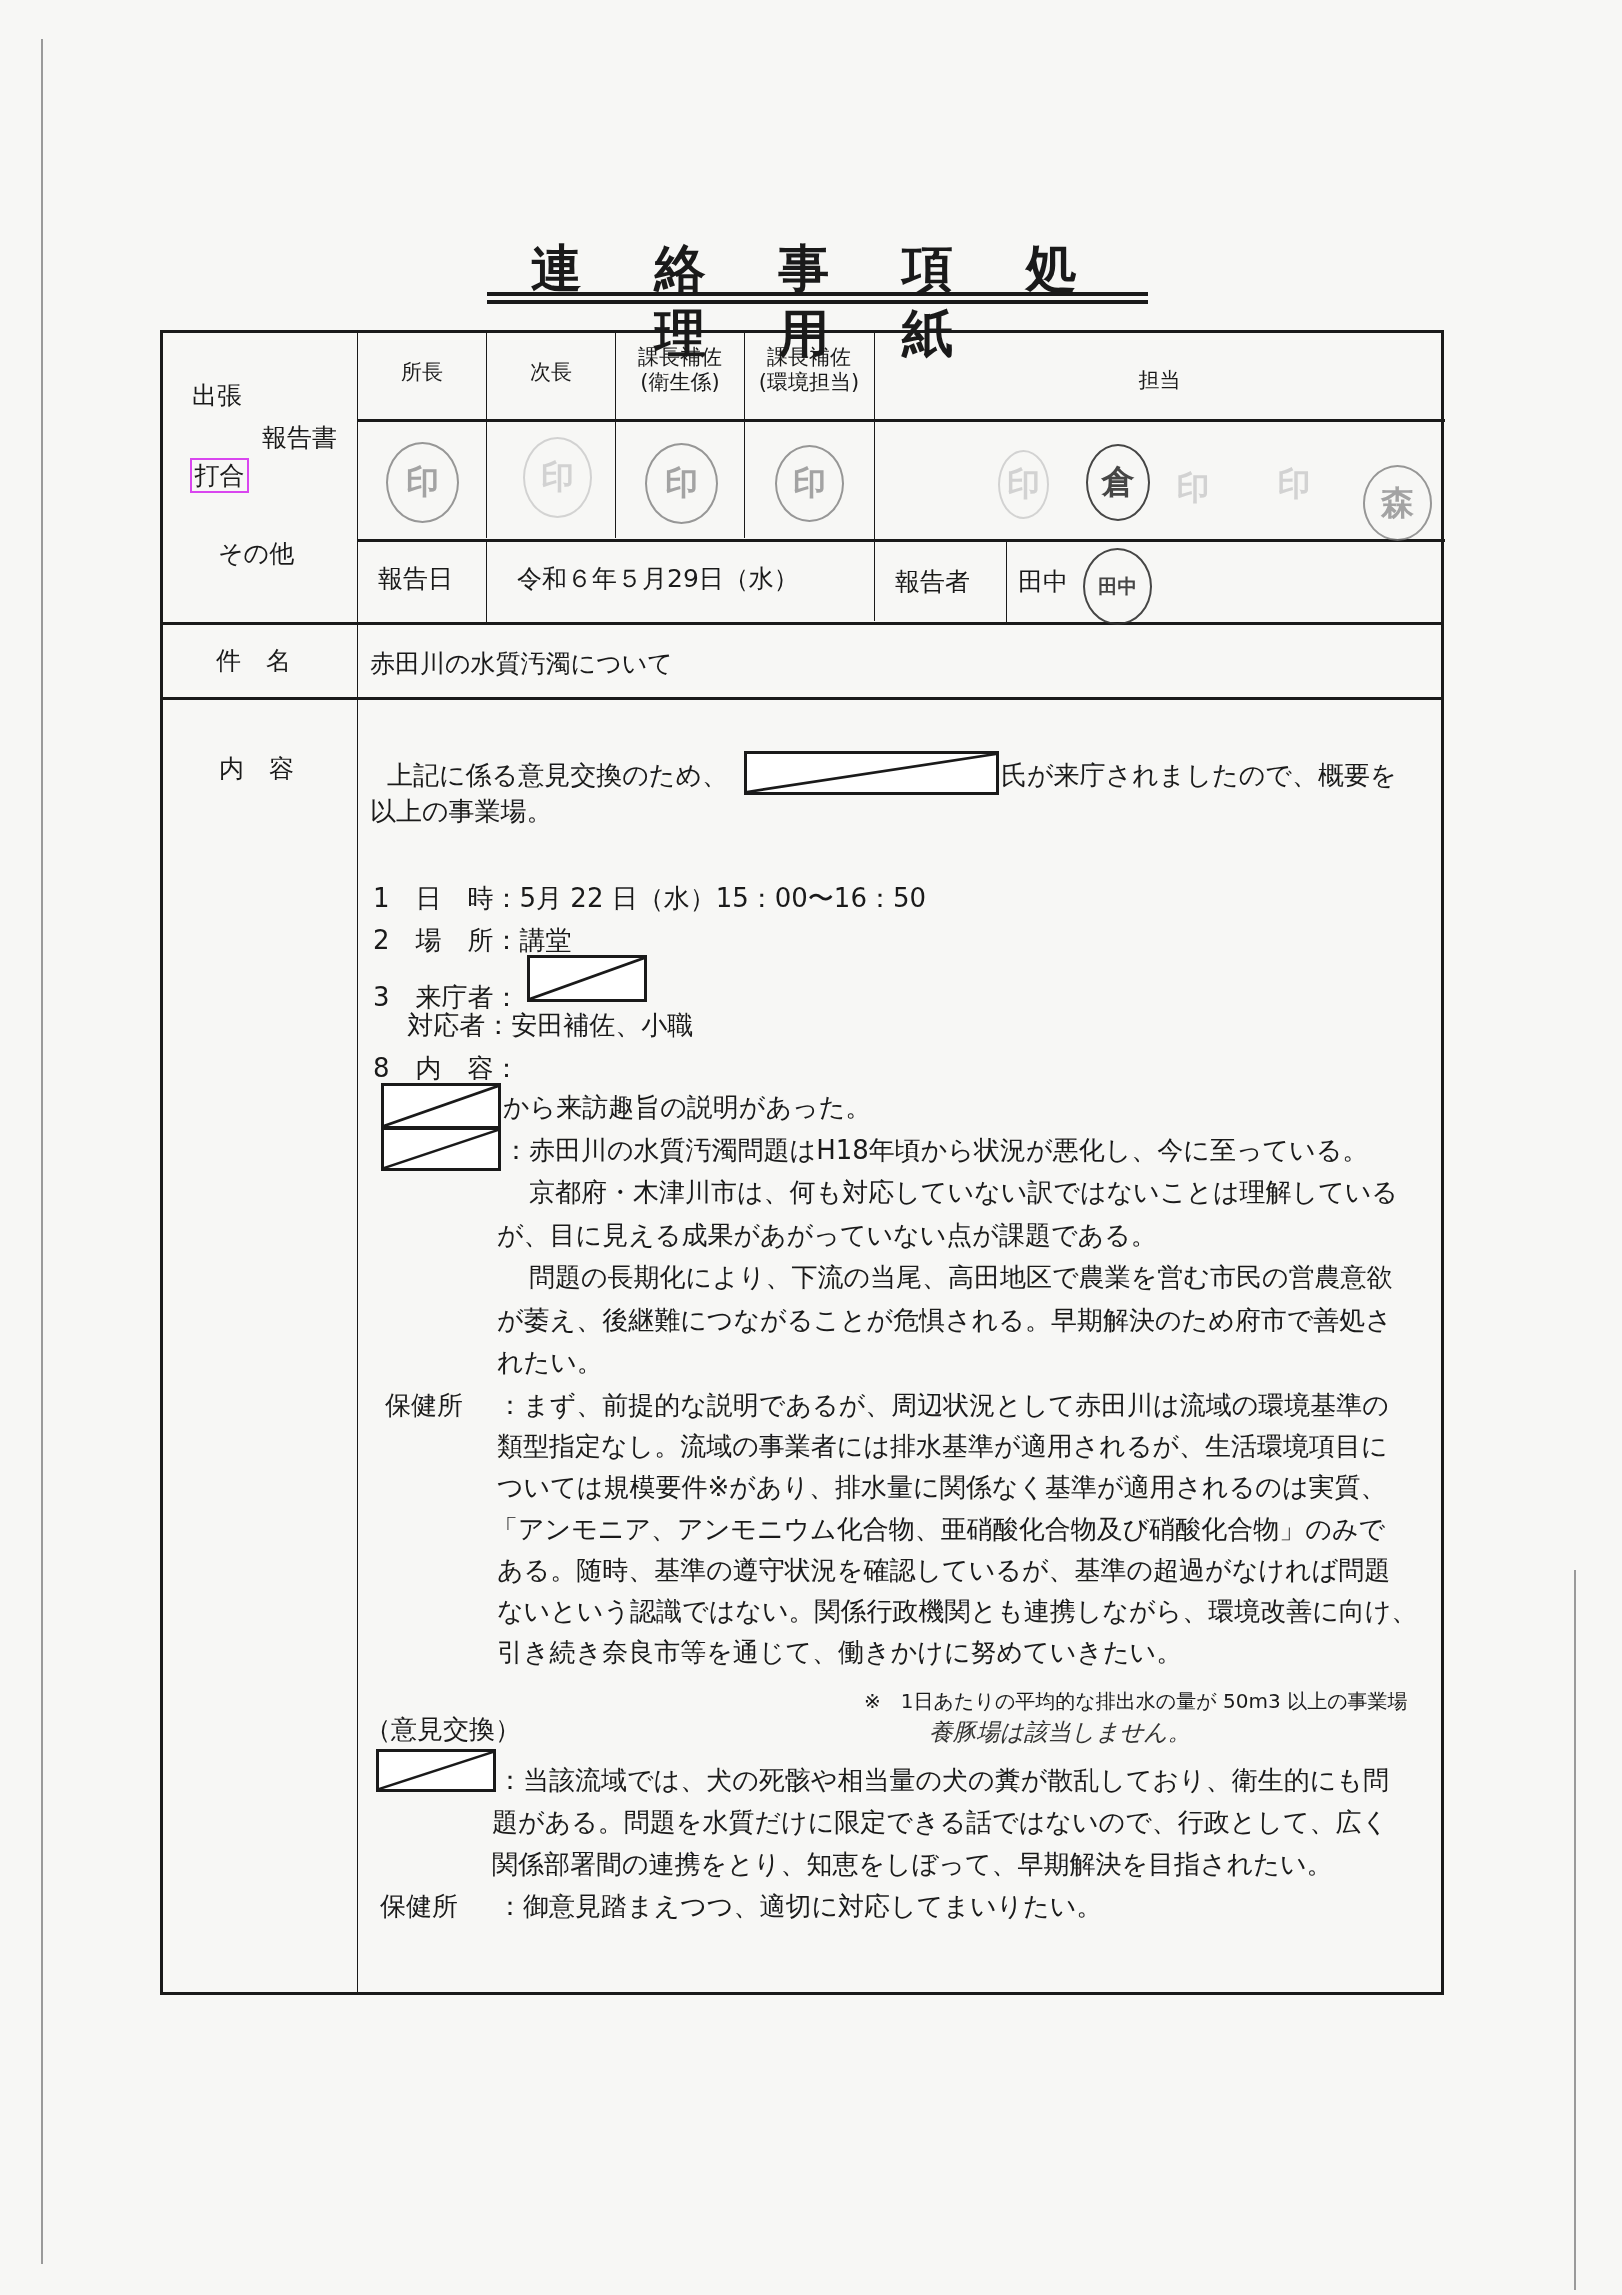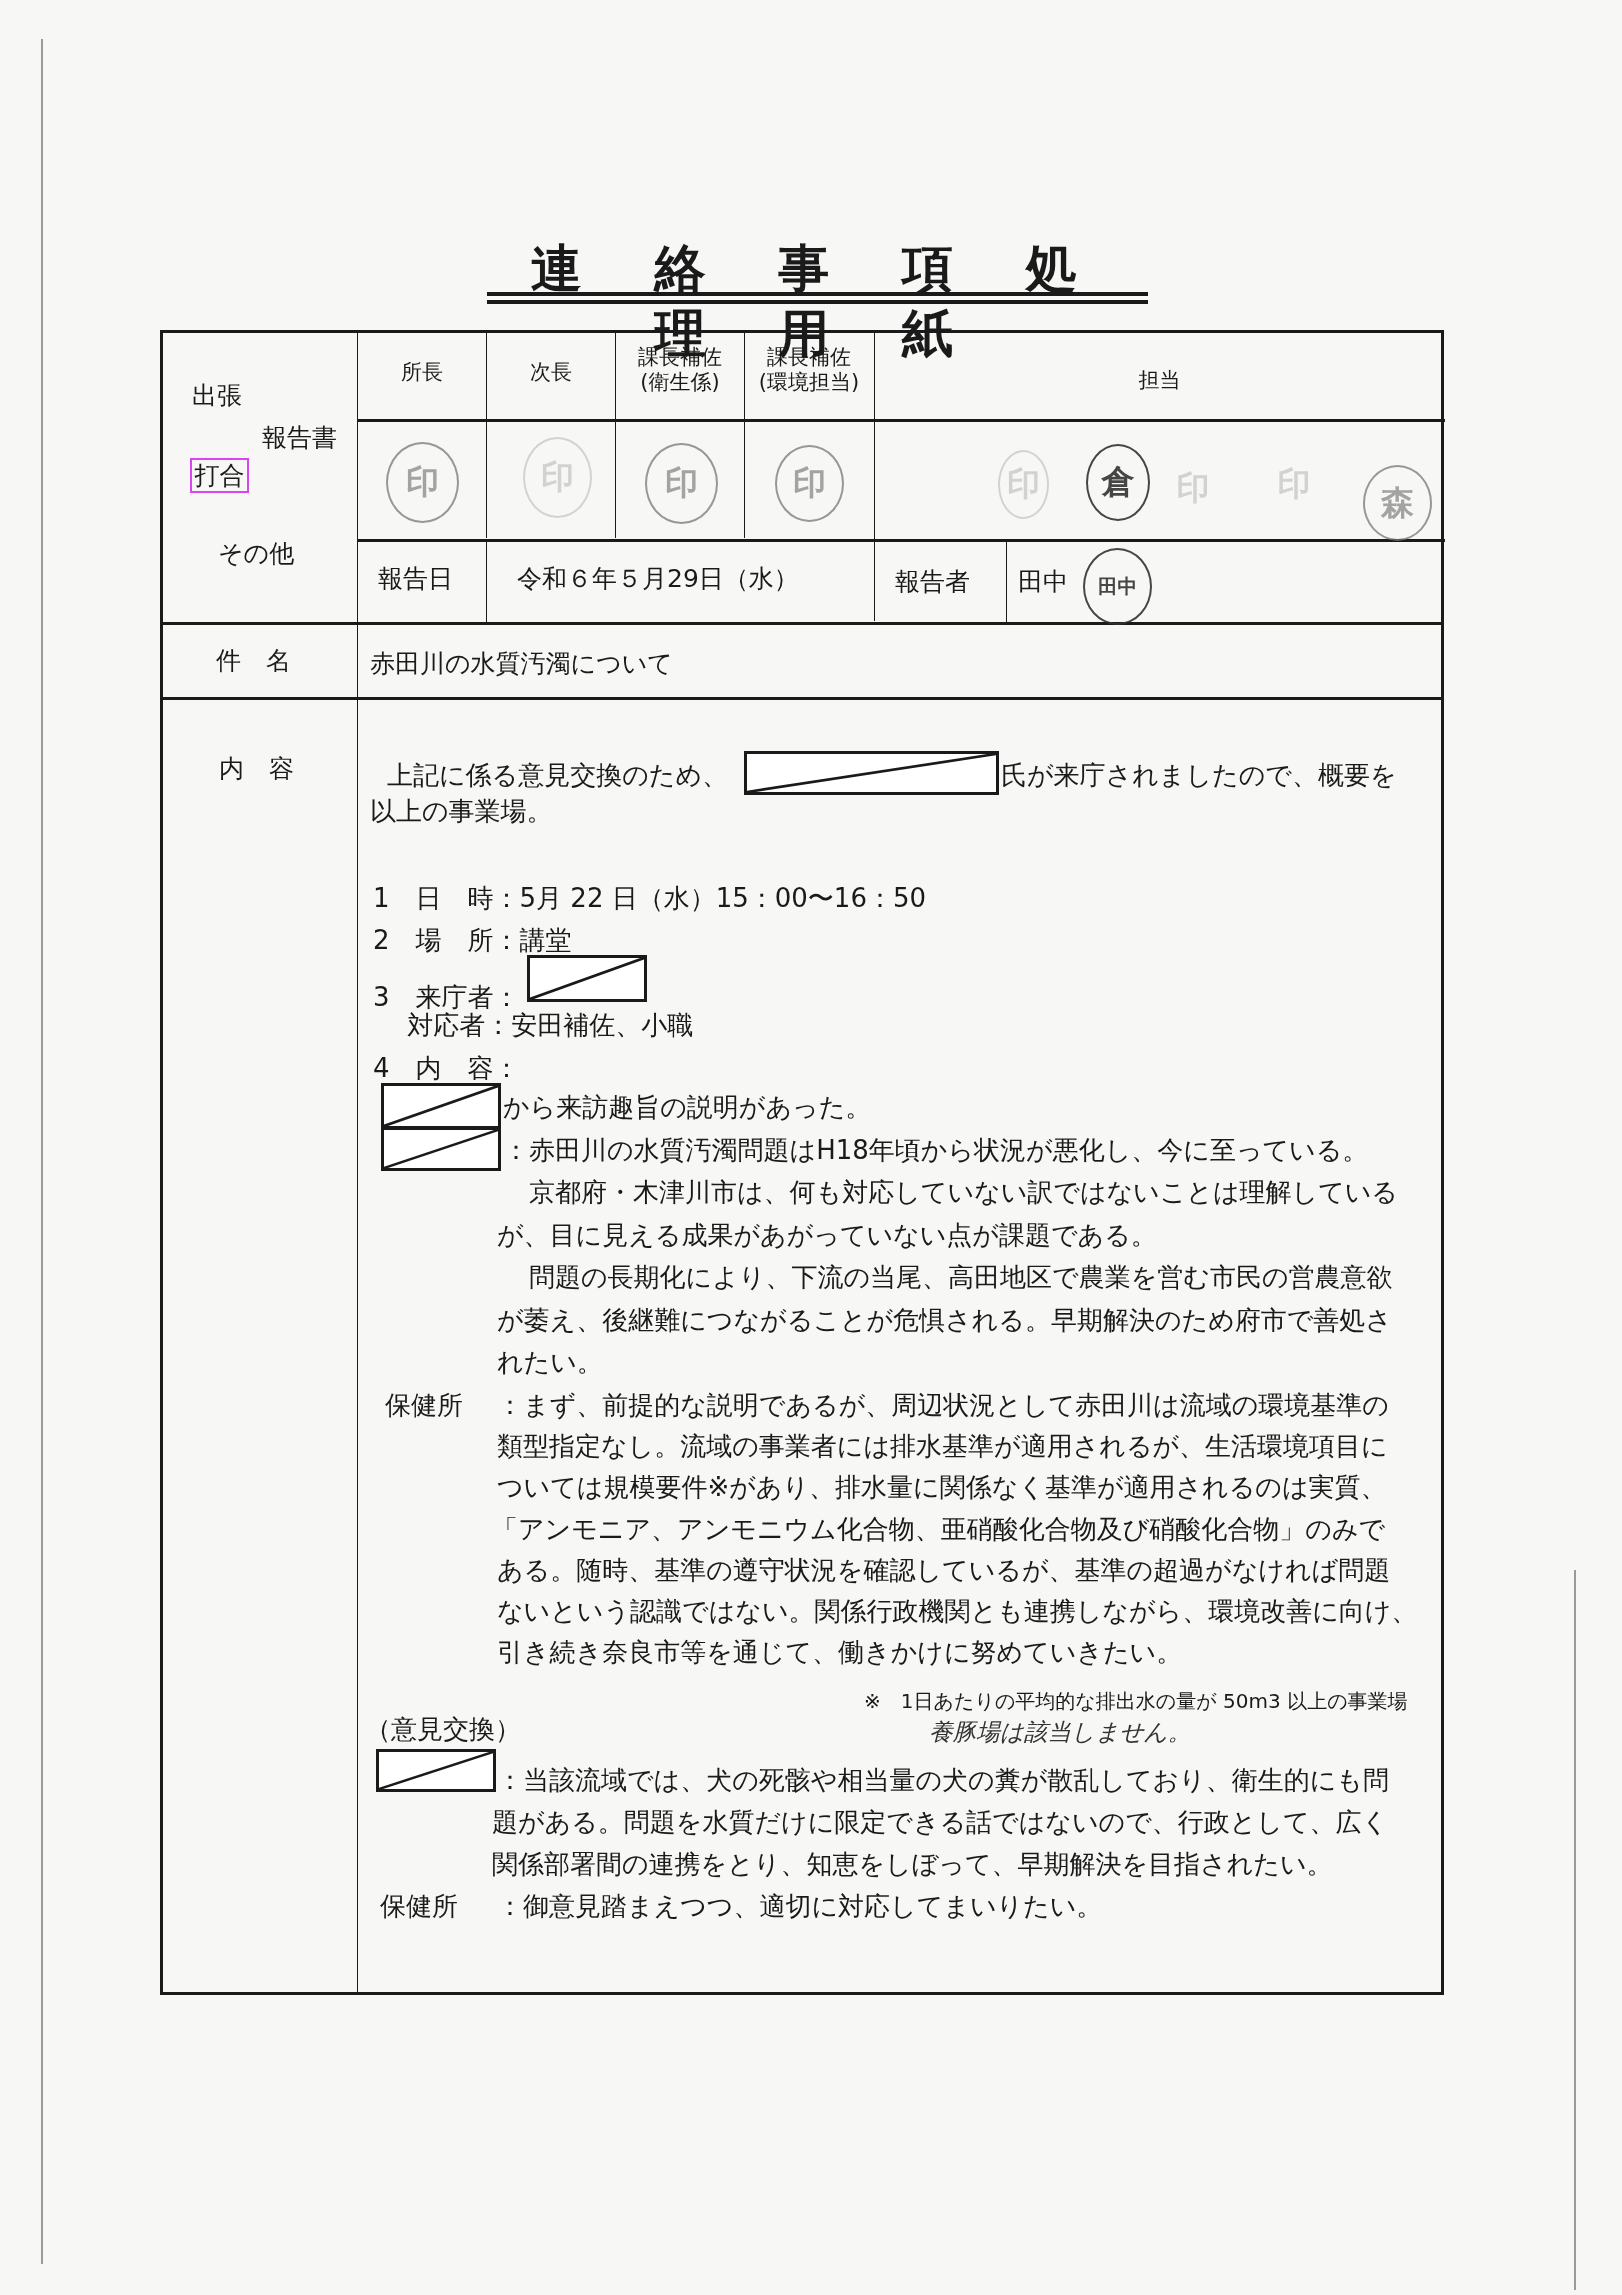--- a/index.html
+++ b/index.html
@@ -129,21 +129,21 @@
 </div>
 <div class="redact" style="left:527px;top:955px;width:120px;height:47px;">
   <svg viewBox="0 0 100 100" preserveAspectRatio="none">
       <line x1="0" y1="100" x2="100" y2="0" stroke="#1a1a1a" stroke-width="5"></line>
     </svg>
 </div>
 <div class="body-txt" style="left:373px;top:1004px;">
   <span>　 対応者：</span><span>安田補佐、小職</span>
 </div>
 <div class="body-txt" style="left:373px;top:1047px;">
-  <span>4　内　容：</span>
+  <span>8　内　容：</span>
 </div>
 
 <div class="redact" style="left:381px;top:1083px;width:120px;height:46px;">
   <svg viewBox="0 0 100 100" preserveAspectRatio="none">
       <line x1="0" y1="100" x2="100" y2="0" stroke="#1a1a1a" stroke-width="5"></line>
     </svg>
 </div>
 <div class="body-txt" style="left:503px;top:1086px;">から来訪趣旨の説明があった。</div>
 <div class="redact" style="left:381px;top:1127px;width:120px;height:44px;">
   <svg viewBox="0 0 100 100" preserveAspectRatio="none">

